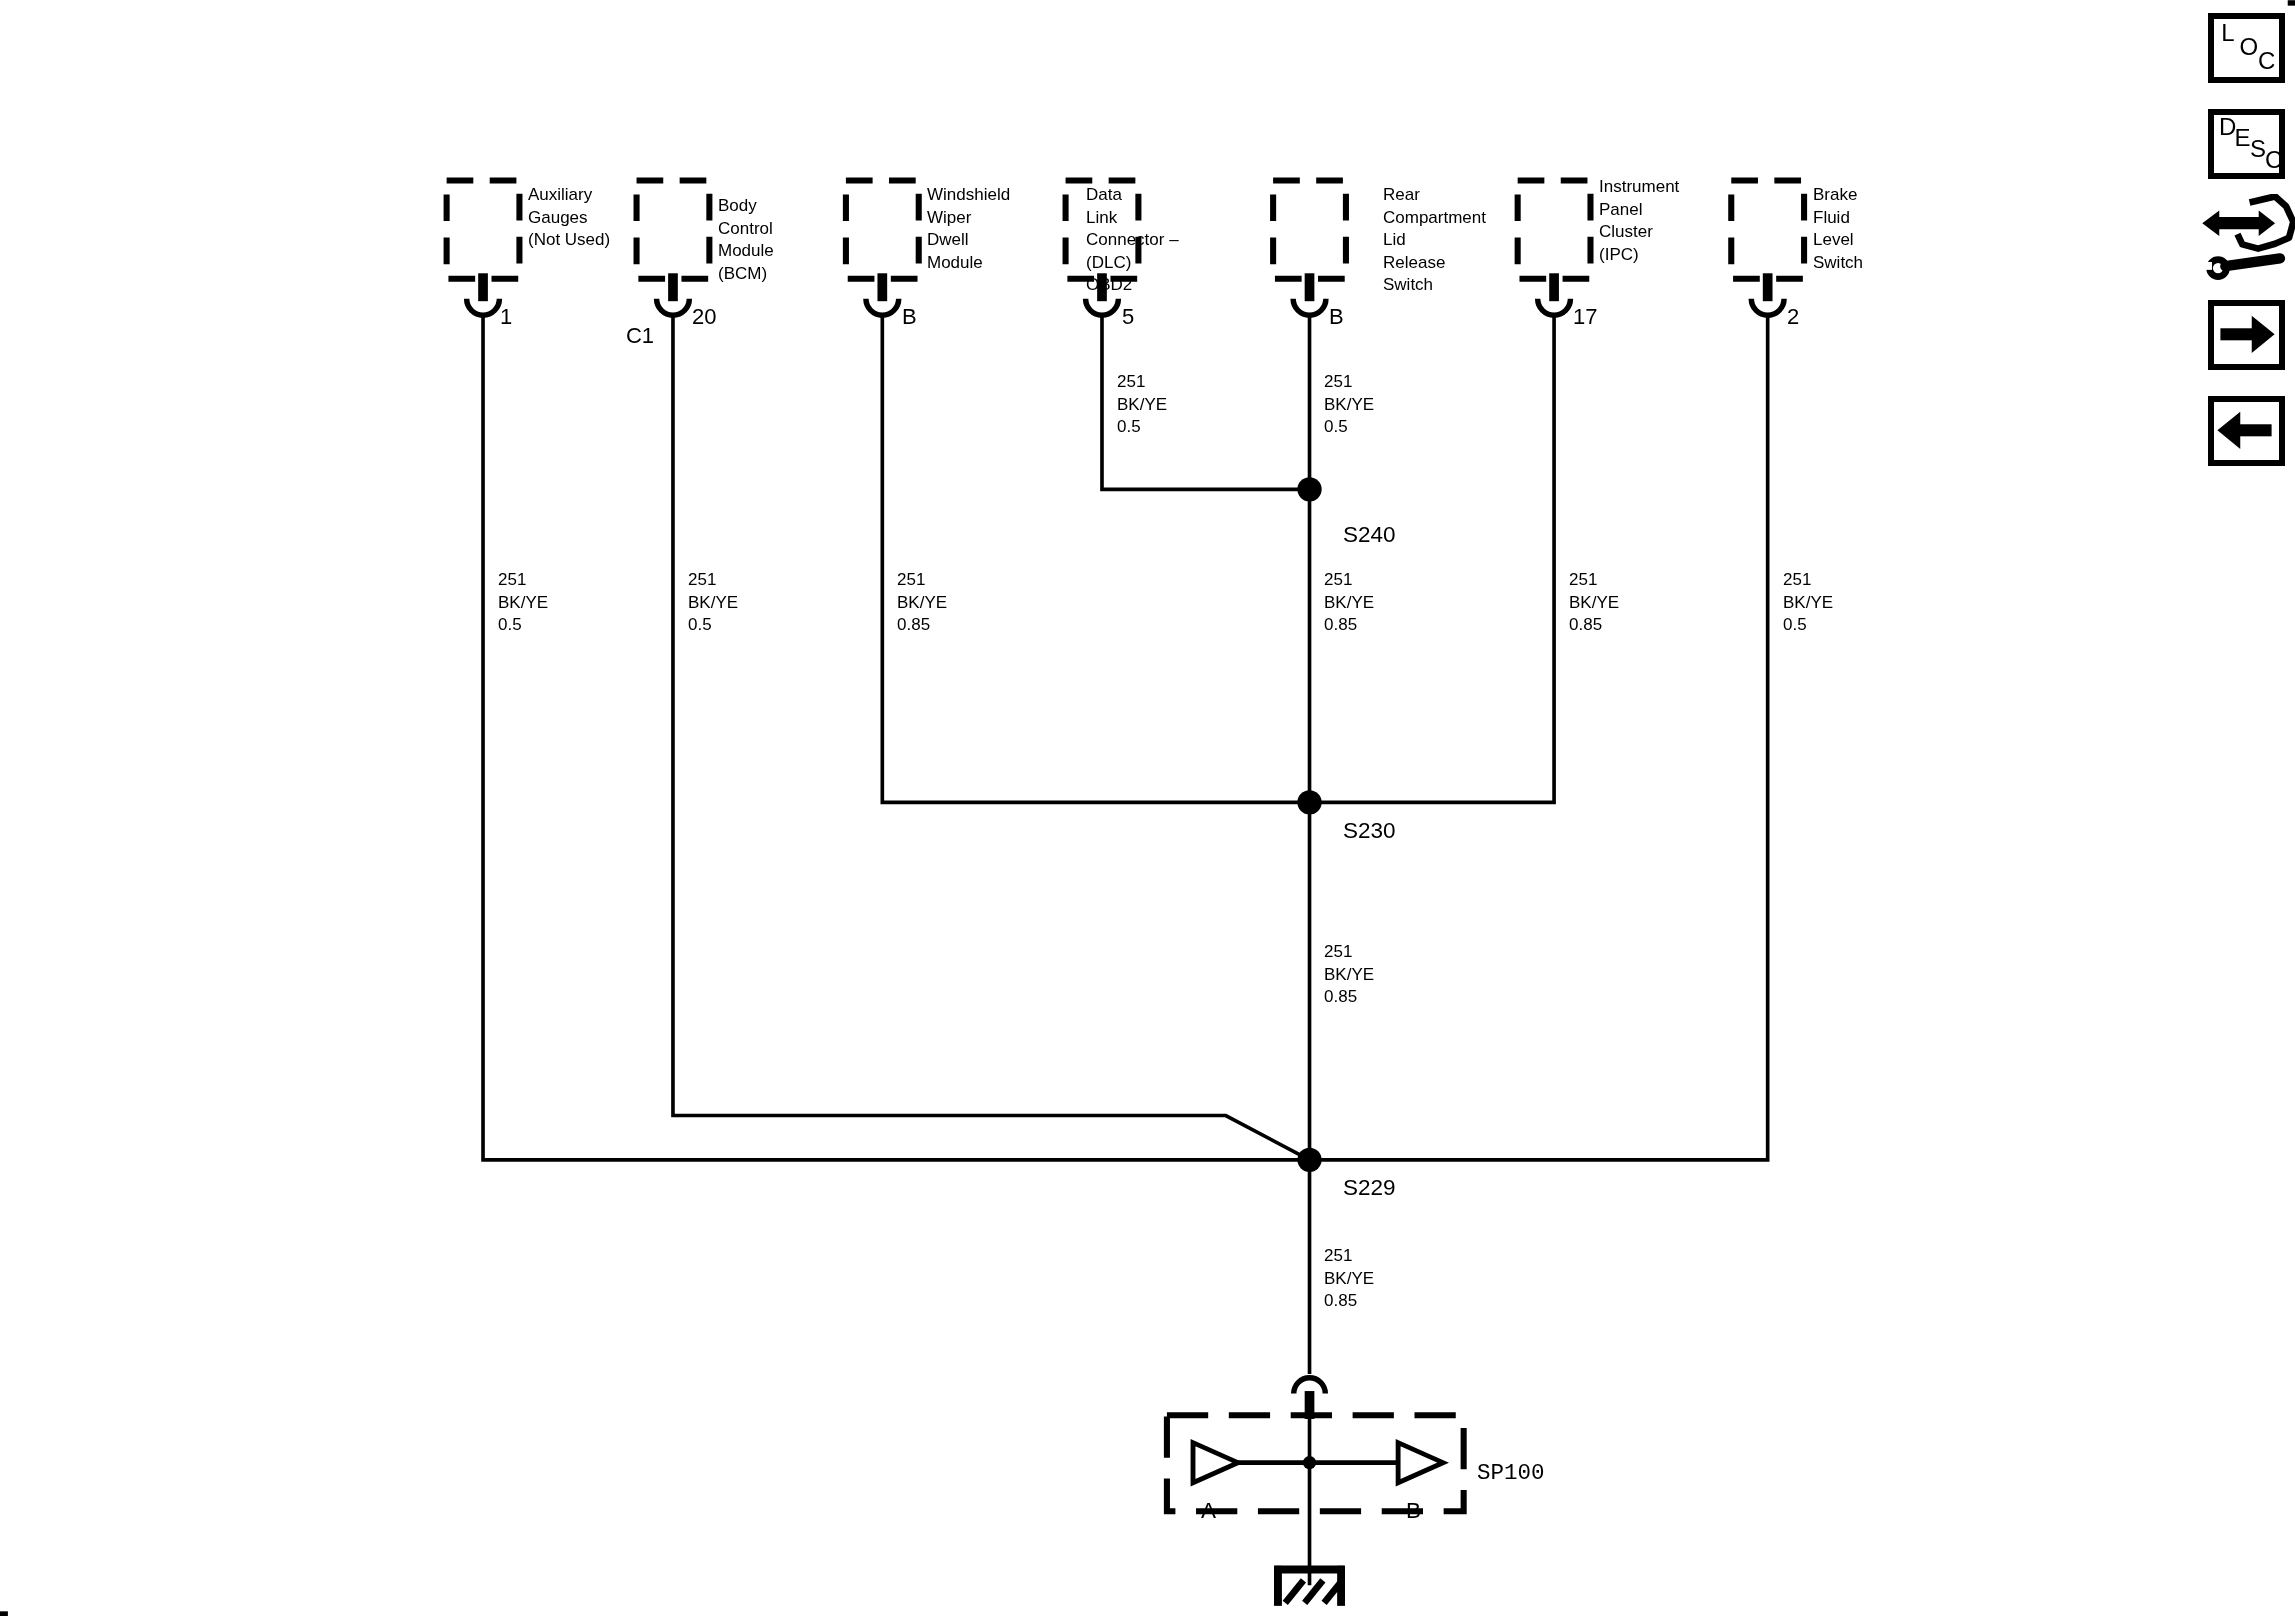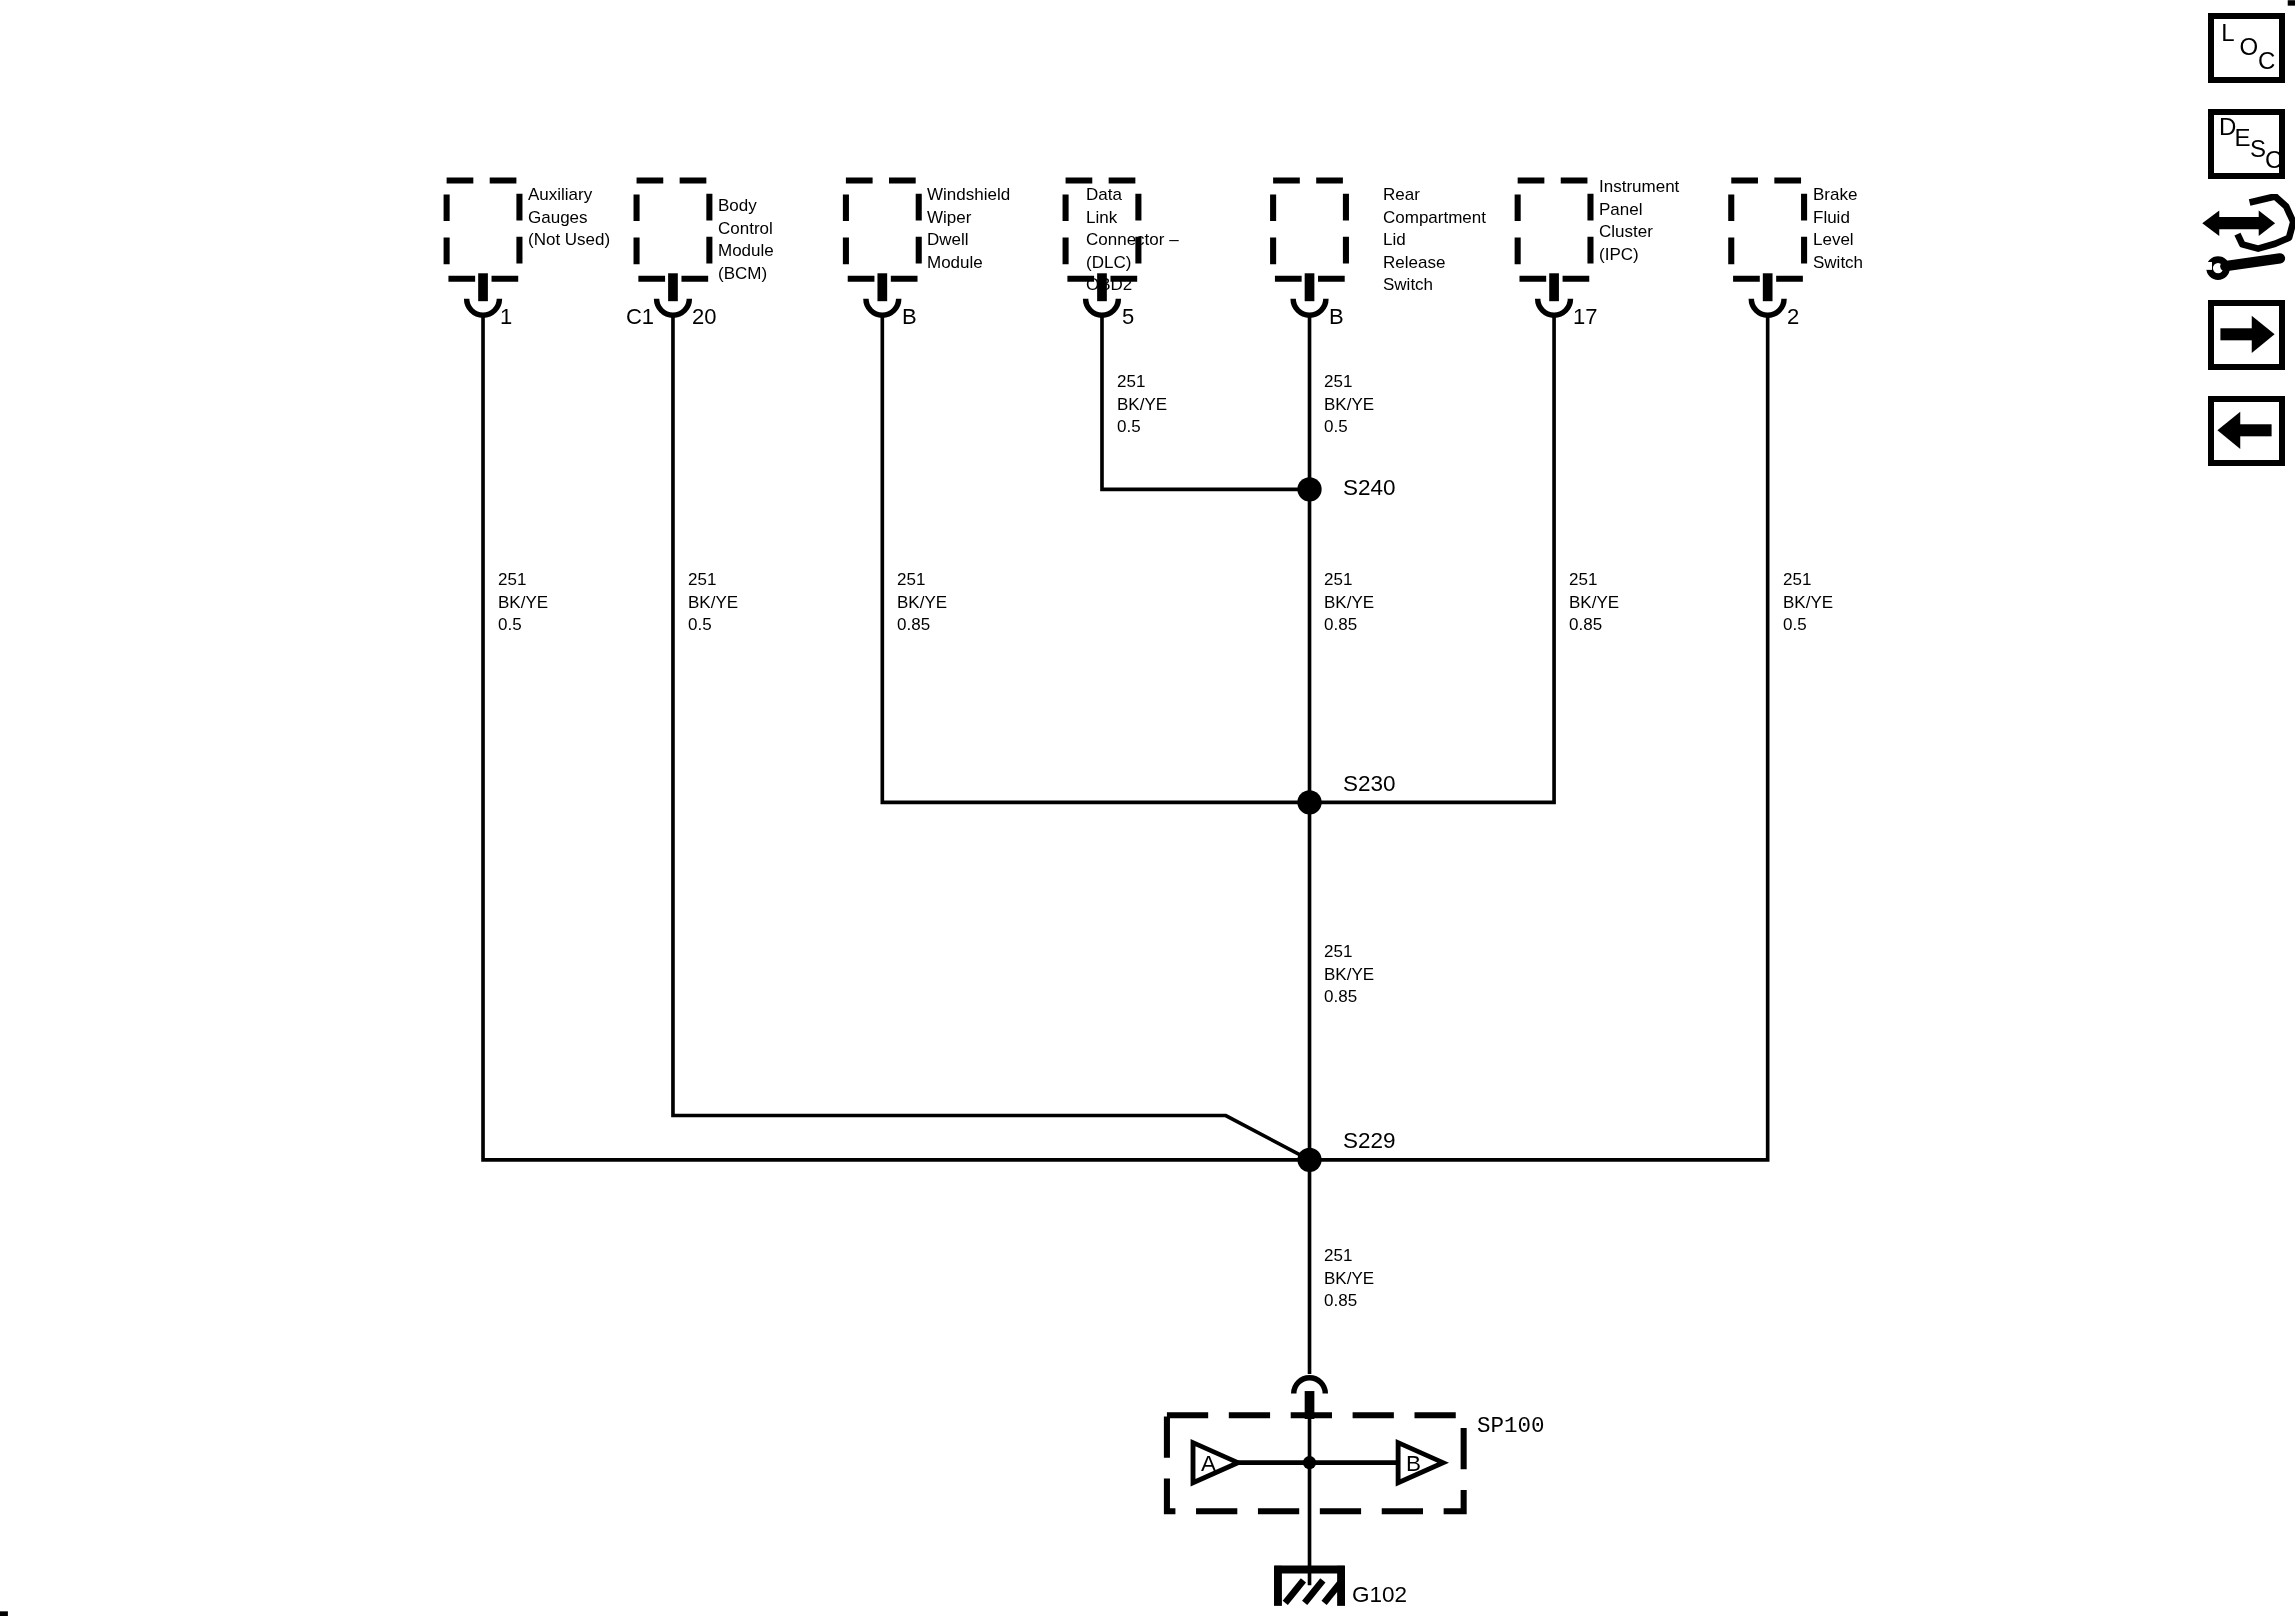--- a/index.html
+++ b/index.html
@@ -3,22 +3,22 @@
 <meta charset="utf-8">
 <style>
   html,body{margin:0;padding:0;background:#fff;}
   .page{
     position:relative;width:2295px;height:1617px;background:#ffffff;
     font-family:"Liberation Sans",sans-serif;color:#000;overflow:hidden;
   }
   svg.layer{position:absolute;left:0;top:0;width:2295px;height:1617px;}
   .lbl{position:absolute;font-size:17px;line-height:22.5px;white-space:pre-line;}
   .pin{position:absolute;font-size:22px;line-height:23px;}
-  .pin.right-align{text-align:right;}
-  .splice{position:absolute;font-size:22.5px;line-height:24px;}
+  .pin.right-align{text-align:right;margin-top:19px;}
+  .splice{position:absolute;font-size:22.5px;line-height:24px;margin-top:47px;}
   .sbtn{
     position:absolute;left:2208px;width:77px;height:70px;
     border:6.7px solid #000;background:#fff;box-sizing:border-box;cursor:pointer;
   }
   .sbtn span{position:absolute;font-size:24px;line-height:24px;}
   .sbtn svg{position:absolute;left:0;top:0;}
   .loc-l1{left:7.3px;top:1.2px;}  .loc-l2{left:25.5px;top:16px;}  .loc-l3{left:44px;top:30px;}
   .desc-l1{left:4.9px;top:0px;font-size:22.5px;}  .desc-l2{left:20.6px;top:11px;font-size:22.5px;}
   .desc-l3{left:36px;top:22px;font-size:22.5px;} .desc-l4{left:51px;top:33px;font-size:22.5px;}
   .handicon{position:absolute;left:2201px;top:194px;width:96px;height:88px;cursor:pointer;}

